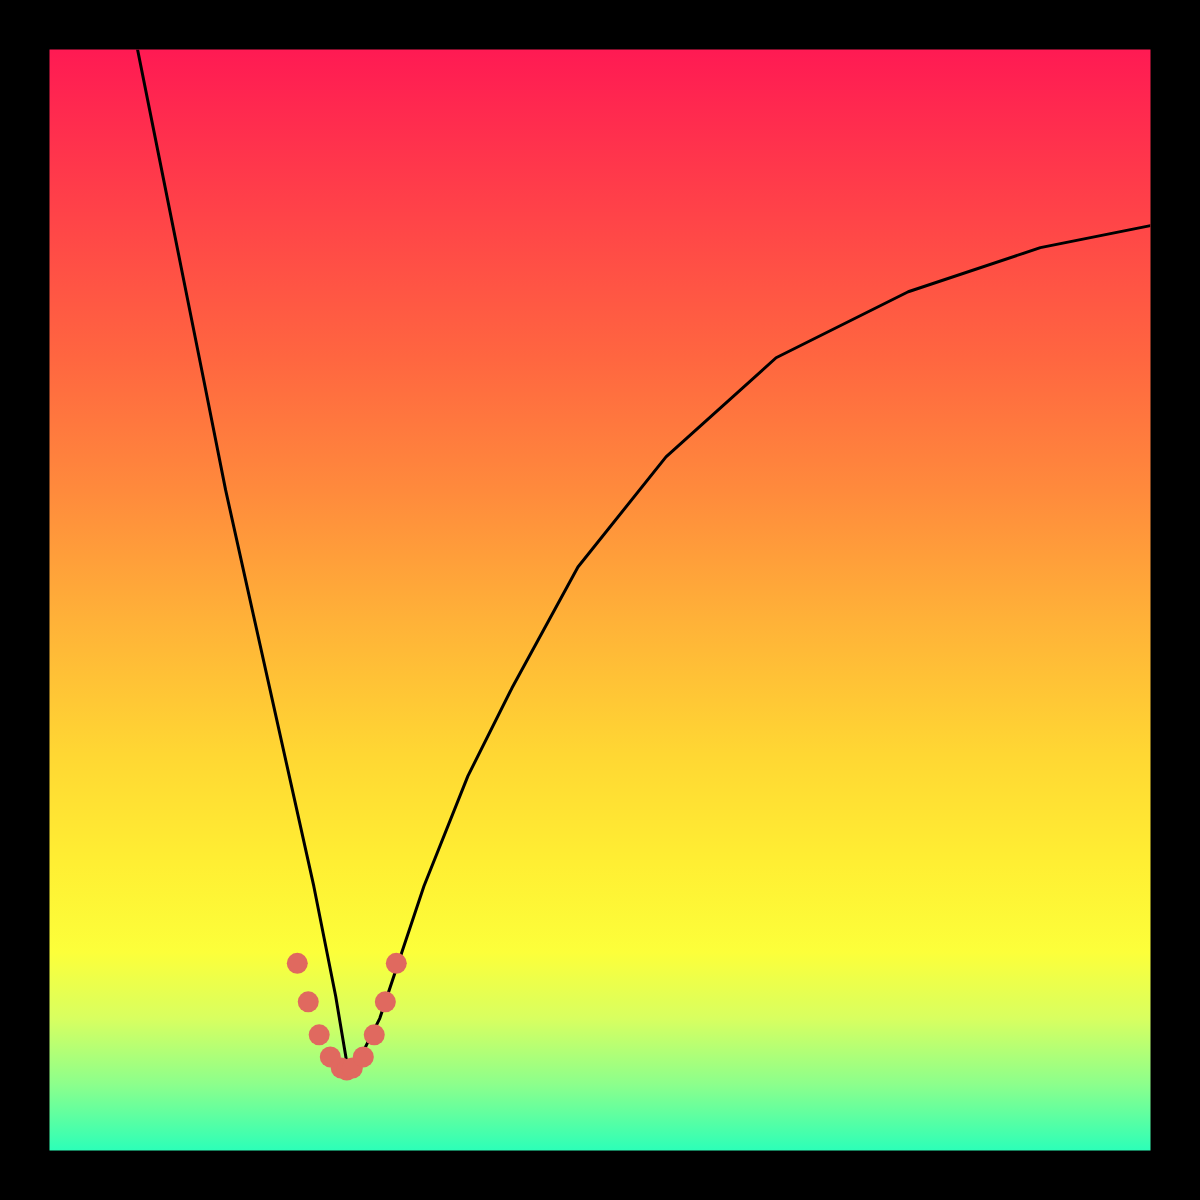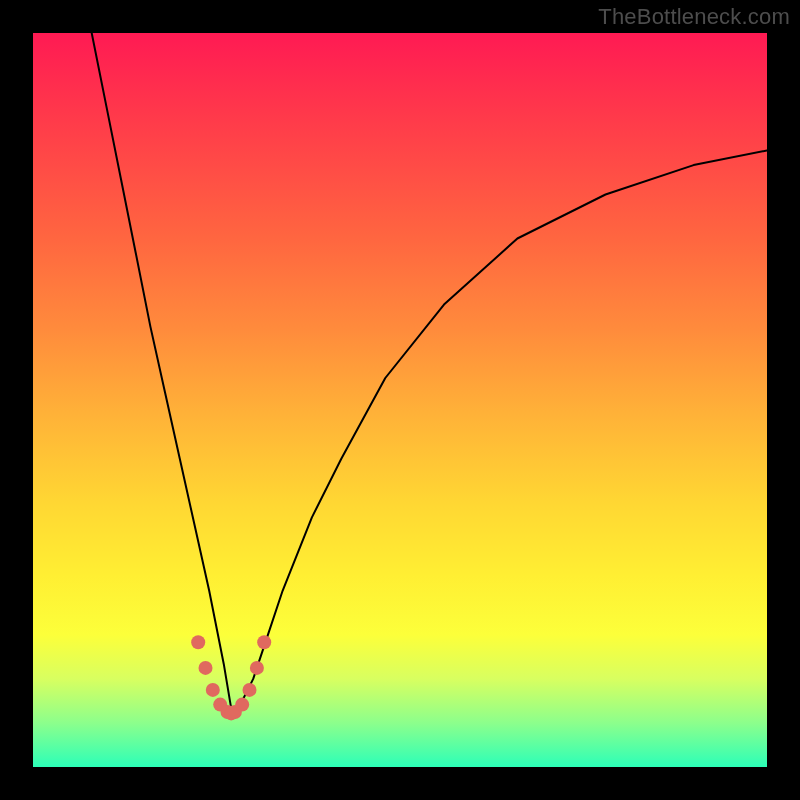--- a/index.html
+++ b/index.html
@@ -56,21 +56,20 @@
     font-size: 22px;
     font-weight: 400;
     letter-spacing: 0.2px;
     user-select: none;
   }
 </style>
 </head>
 <body>
 
 <div class="frame">
-  <div class="watermark">TheBottleneck.com</div>
 
   <div class="plot">
     <svg class="curve-layer" viewBox="0 0 734 734" preserveAspectRatio="none">
       <path id="curve-main" fill="none" stroke="#000000" stroke-width="2" stroke-linecap="round" stroke-linejoin="round" d="M58.7 0.0 L73.4 73.4 L88.1 146.8 L102.8 220.2 L117.4 293.6 L132.1 359.7 L146.8 425.7 L161.5 491.8 L176.2 557.8 L190.8 631.2 L198.2 675.3 L205.5 675.3 L220.2 645.9 L234.9 601.9 L249.6 557.8 L278.9 484.4 L308.3 425.7 L352.3 345.0 L411.0 271.6 L484.4 205.5 L572.5 161.5 L660.6 132.1 L734.0 117.4"></path>
       <g id="curve-marker">
           <circle cx="165.2" cy="609.2" r="7" fill="#e0695f"></circle>
           <circle cx="172.5" cy="634.9" r="7" fill="#e0695f"></circle>
           <circle cx="179.8" cy="656.9" r="7" fill="#e0695f"></circle>
           <circle cx="187.2" cy="671.6" r="7" fill="#e0695f"></circle>
           <circle cx="194.5" cy="679.0" r="7" fill="#e0695f"></circle>

